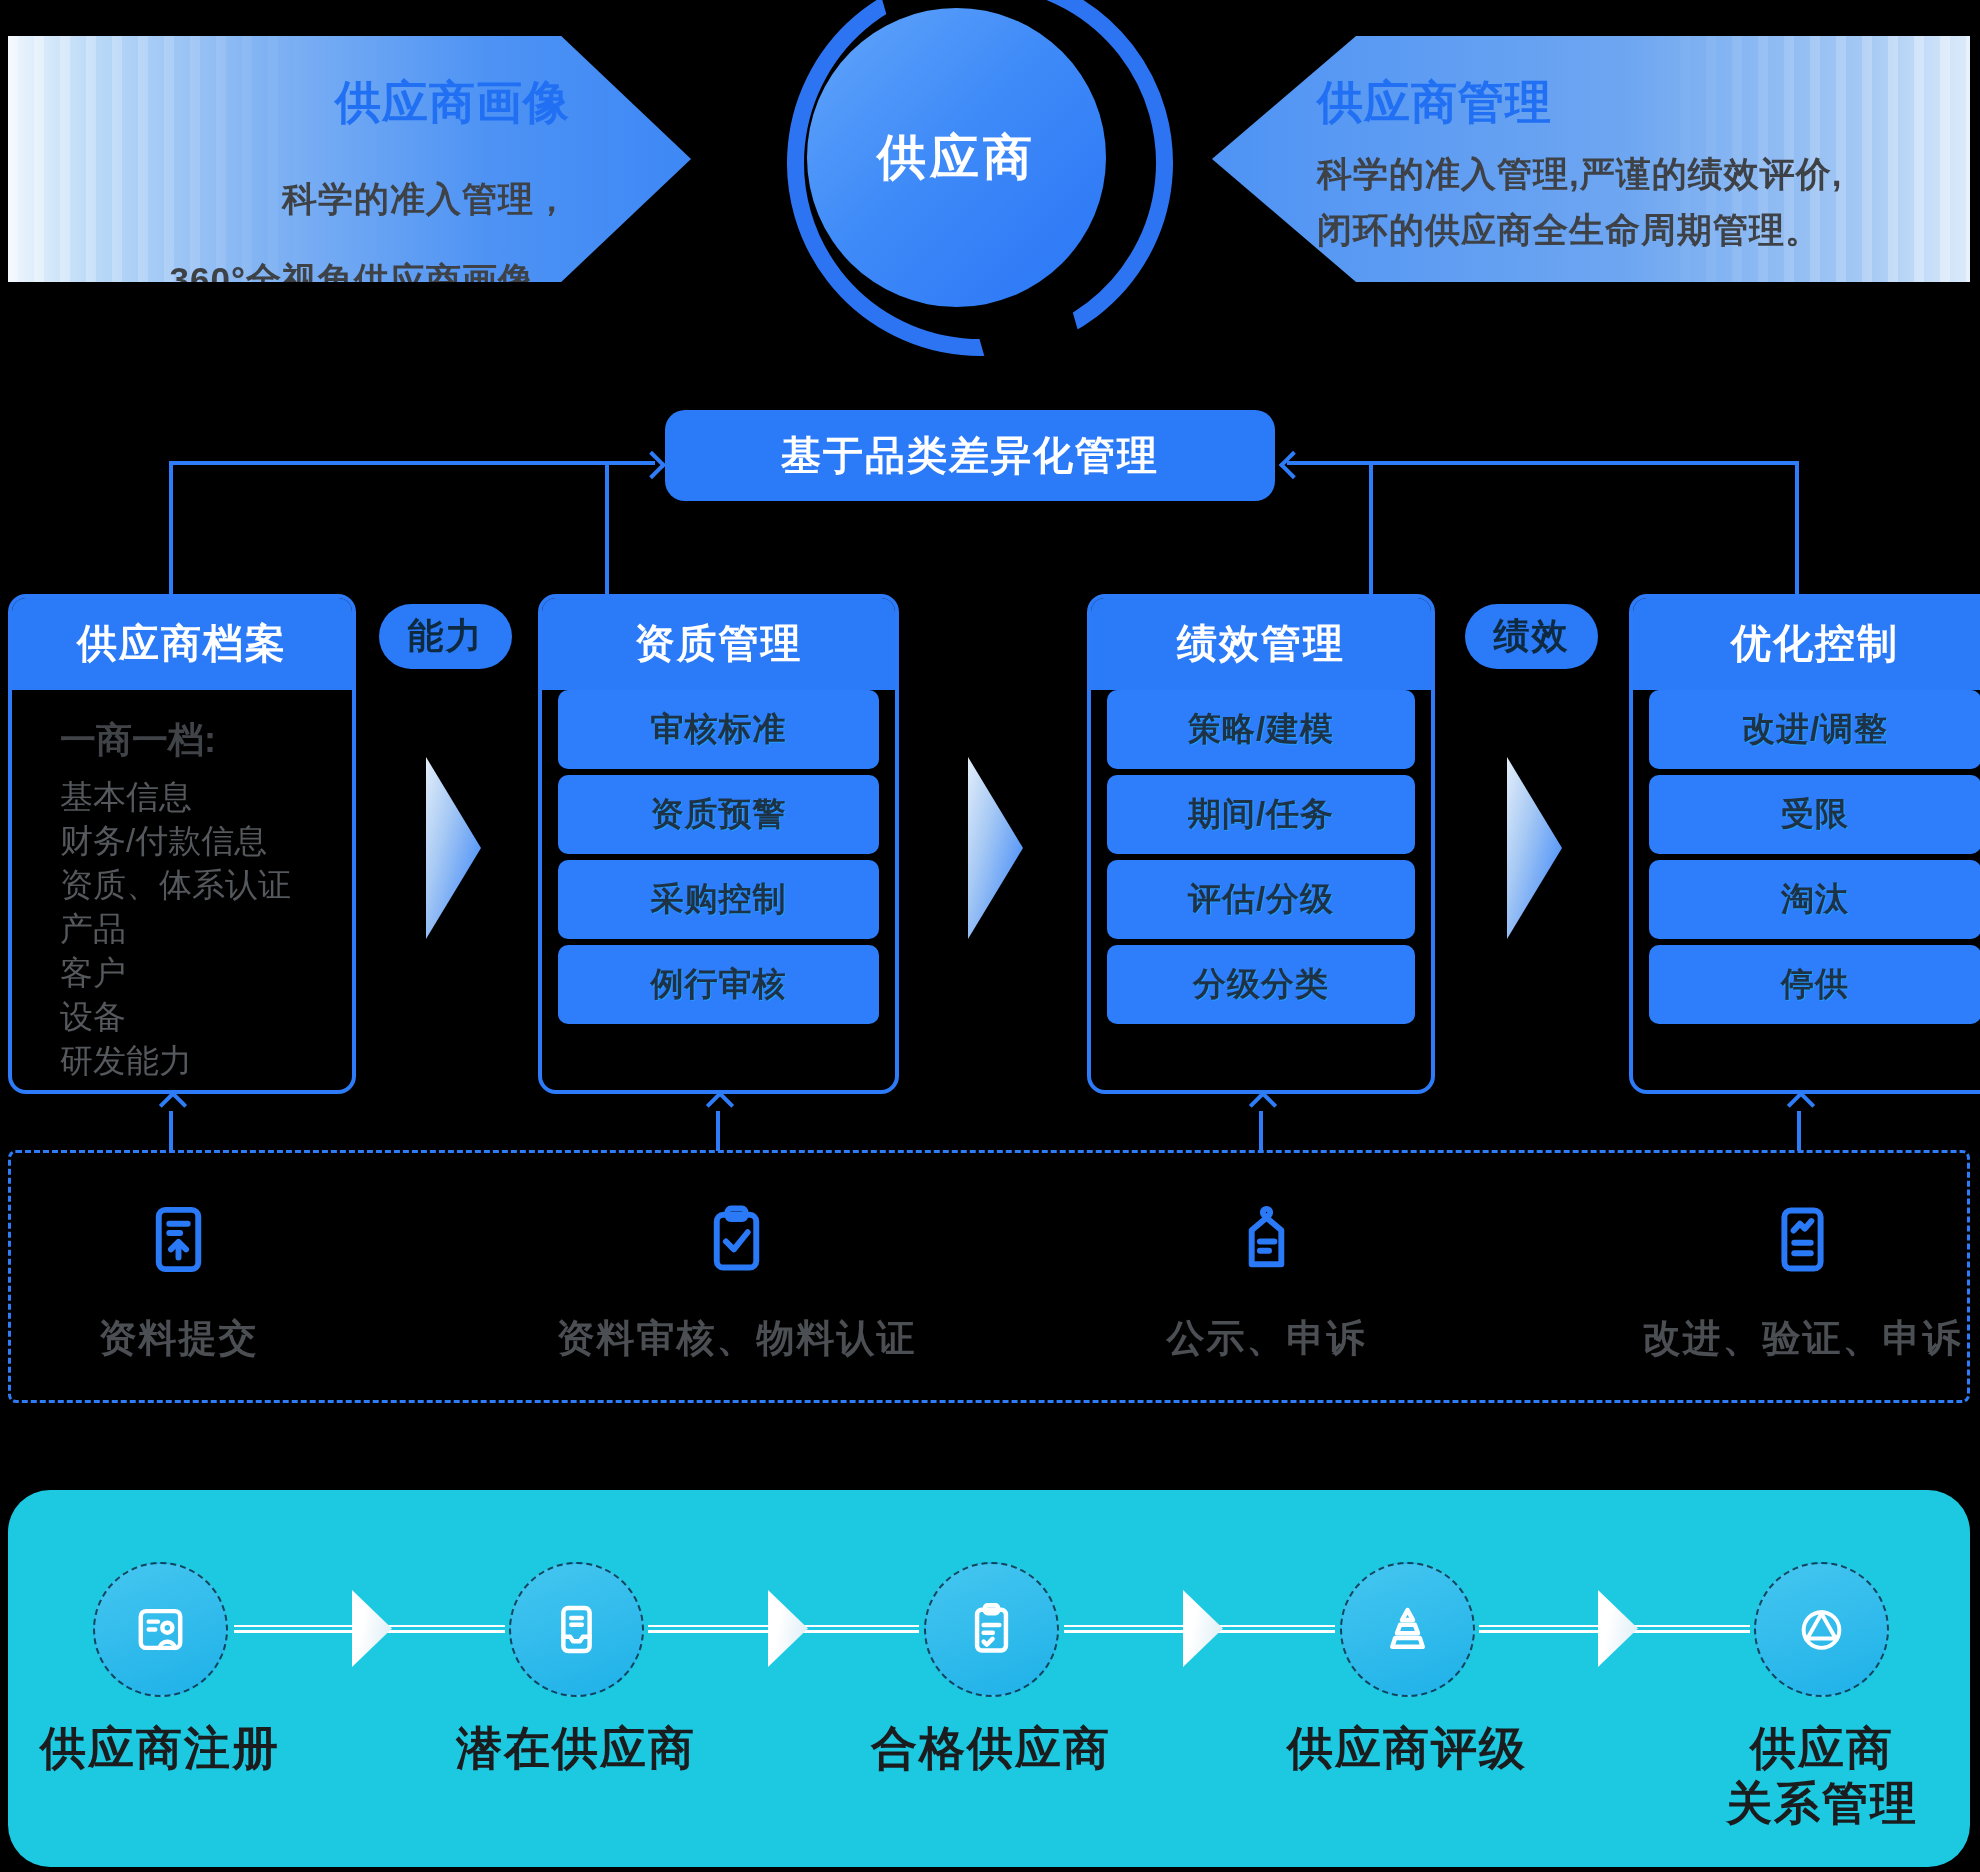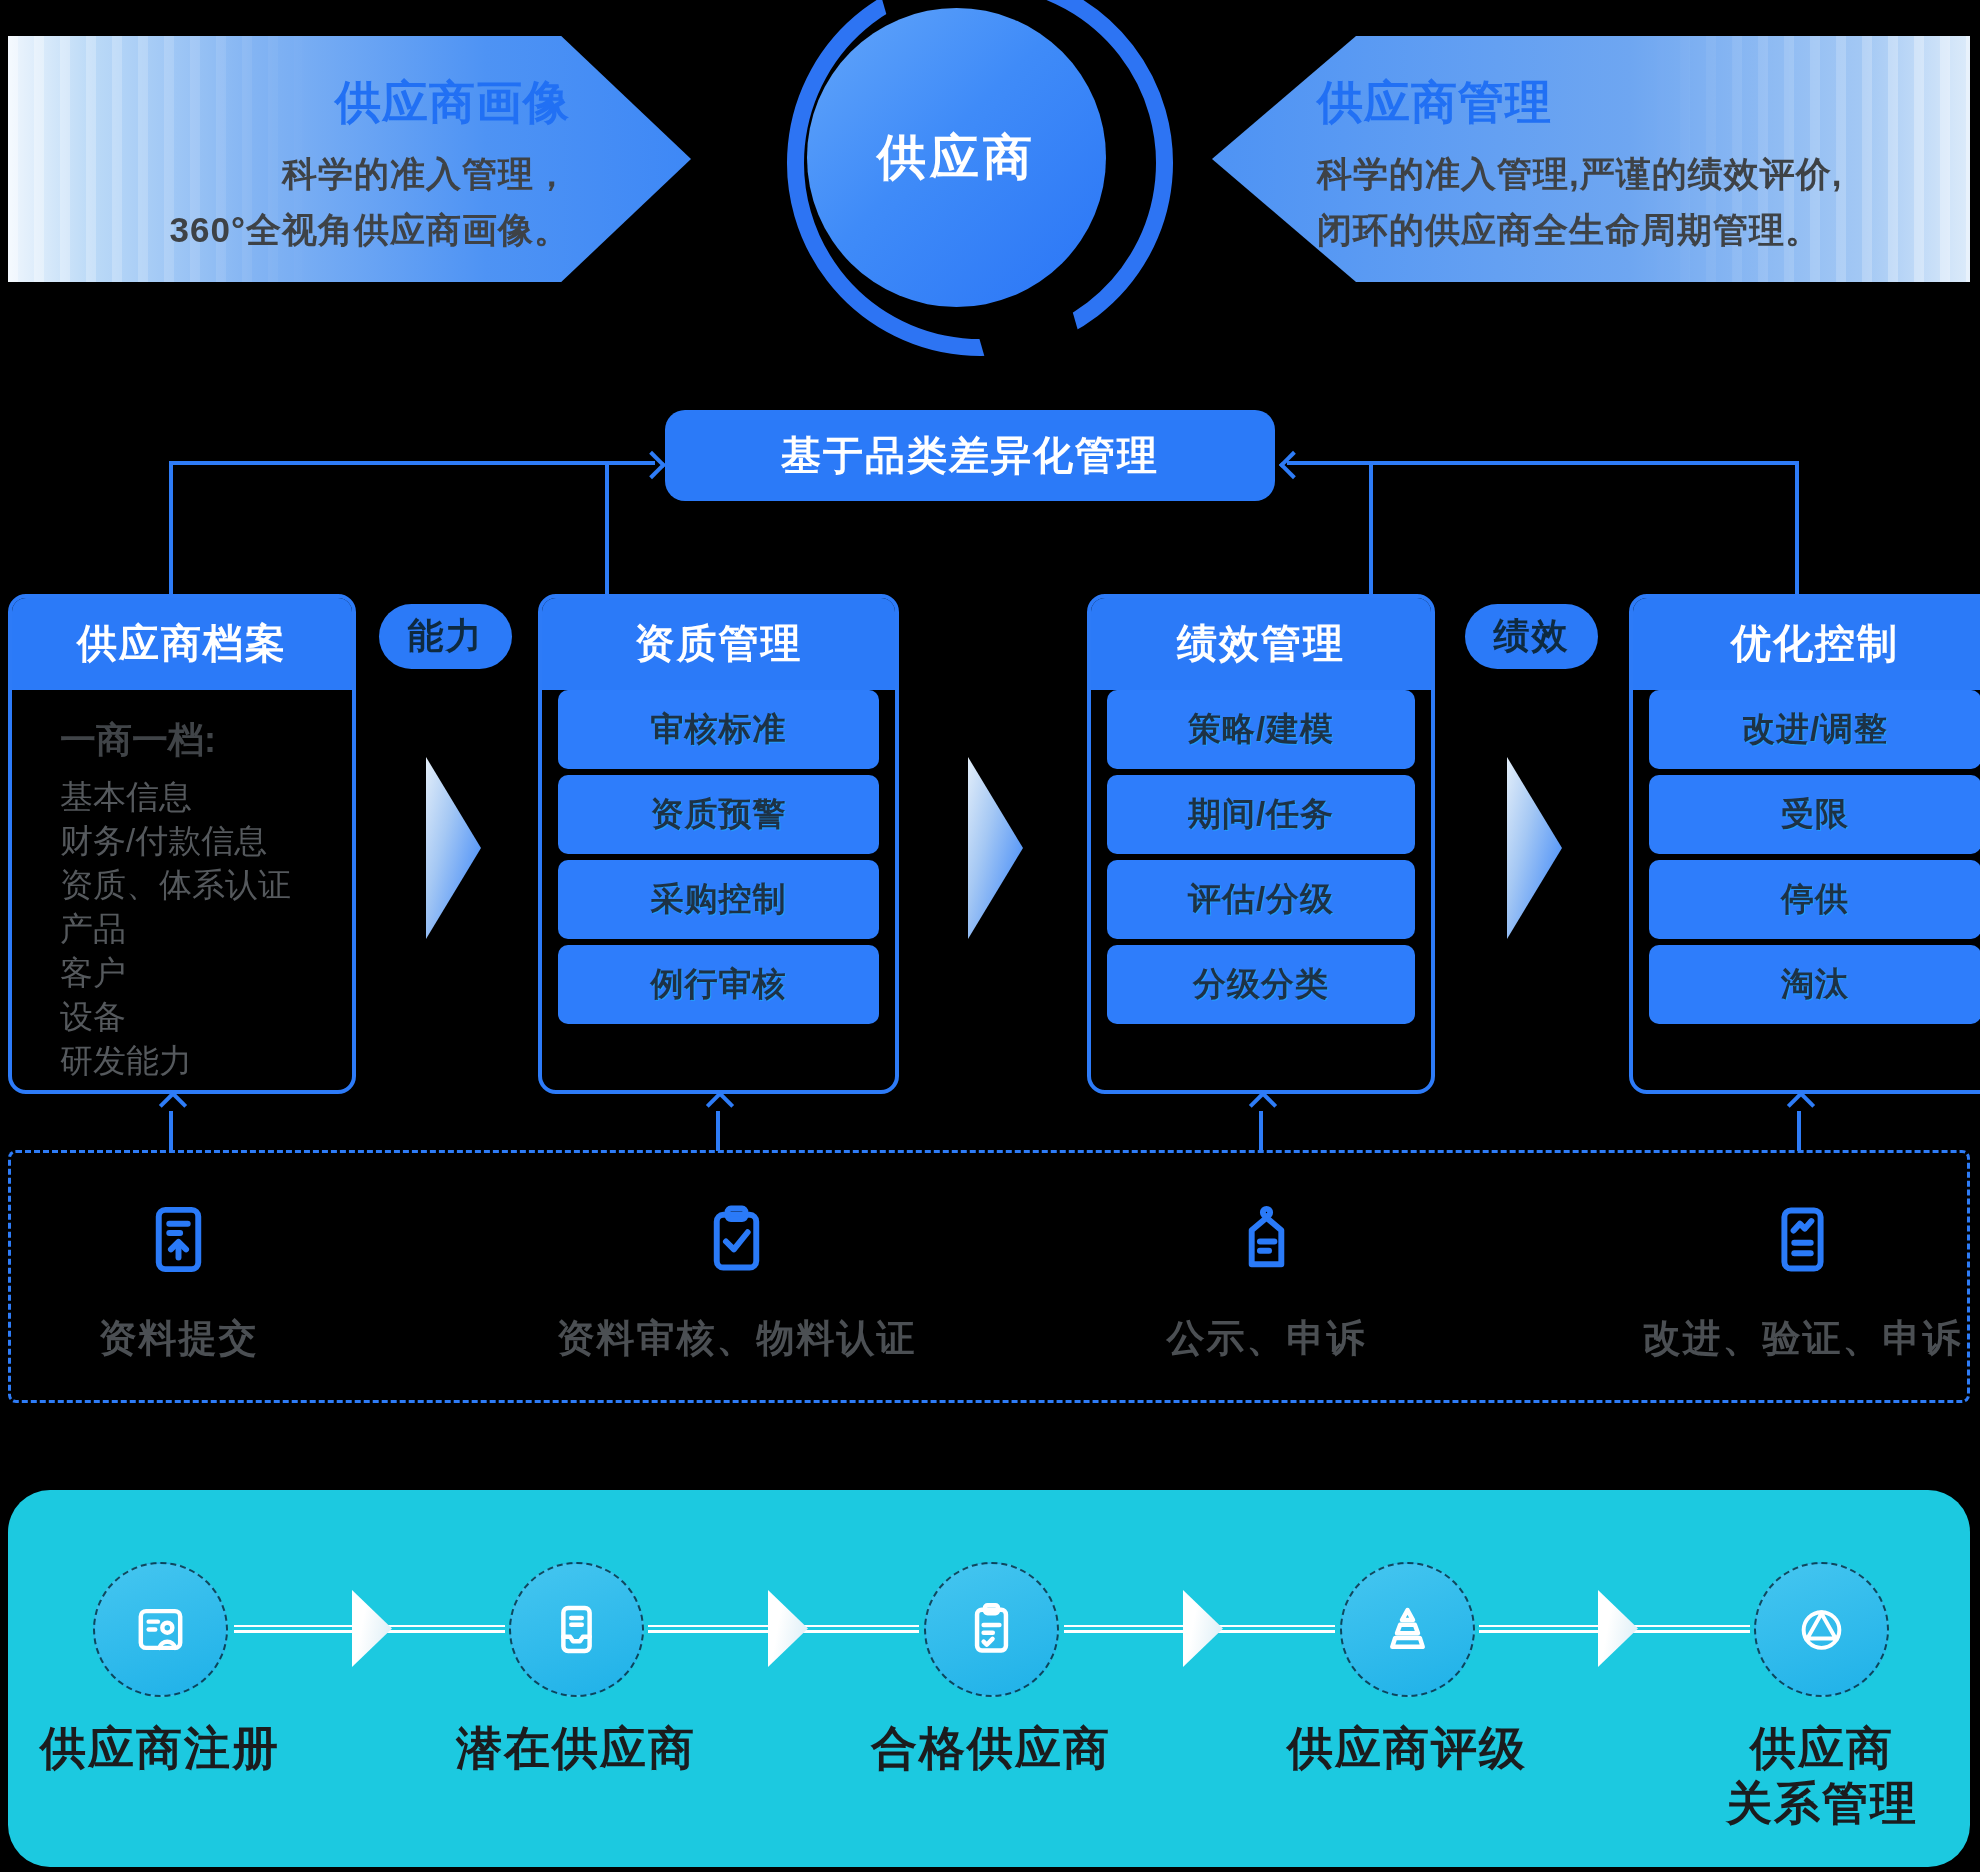--- a/index.html
+++ b/index.html
@@ -16,21 +16,21 @@
     -webkit-mask-image:linear-gradient(90deg,#000 0%,rgba(0,0,0,.55) 16%,transparent 45%);
     mask-image:linear-gradient(90deg,#000 0%,rgba(0,0,0,.55) 16%,transparent 45%);}
   .banner-right{left:1212px;width:758px;
     clip-path:polygon(19% 0,100% 0,100% 100%,19% 100%,0 50%);
     background:linear-gradient(270deg,#dcebfa 0%,#a3c8f4 14%,#6ea6f1 45%,#4e93f4 100%);}
   .banner-right::before{content:"";position:absolute;inset:0;
     background:repeating-linear-gradient(90deg,rgba(255,255,255,.38) 0 10px,rgba(255,255,255,0) 10px 26px);
     -webkit-mask-image:linear-gradient(270deg,#000 0%,rgba(0,0,0,.55) 14%,transparent 42%);
     mask-image:linear-gradient(270deg,#000 0%,rgba(0,0,0,.55) 14%,transparent 42%);}
   .banner-inner{position:relative;display:flex;flex-direction:column;padding-top:36px;}
-  .banner-left .banner-inner{align-items:flex-end;padding-right:121px;}
+  .banner-left .banner-inner{align-items:flex-end;padding-right:121px;gap:25px;}
   .banner-right .banner-inner{align-items:flex-start;padding-left:105px;}
   .b-title{font-size:46px;font-weight:bold;color:#2170f4;margin-bottom:12px;letter-spacing:1px;}
   .b-line{font-size:35px;font-weight:600;color:#3e4246;line-height:56px;letter-spacing:1px;}
 
   
   .ring{position:absolute;left:787px;top:-30px;width:386px;height:386px;box-sizing:border-box;
     border:17px solid #2d74f3;border-radius:50%;transform:rotate(-16deg);}
   .ring .gap{position:absolute;left:50%;width:97px;height:46px;margin-left:-49px;background:#000;}
   .ring .gap-t{top:-20px;} .ring .gap-b{bottom:-20px;}
   .center-circle{position:absolute;left:807px;top:8px;width:299px;height:299px;border-radius:50%;
@@ -162,22 +162,22 @@
     <div class="itm">策略/建模</div>
     <div class="itm">期间/任务</div>
     <div class="itm">评估/分级</div>
     <div class="itm">分级分类</div>
   </div>
 
   <div class="col" style="left:1629px;width:372px;">
     <div class="col-h">优化控制</div>
     <div class="itm">改进/调整</div>
     <div class="itm">受限</div>
+    <div class="itm">淘汰</div>
     <div class="itm">停供</div>
-    <div class="itm">淘汰</div>
   </div>
 
   <div class="pill" style="left:379px;">能力</div>
   <div class="pill" style="left:1465px;">绩效</div>
 
   <div class="tri" style="left:426px;"></div>
   <div class="tri" style="left:968px;"></div>
   <div class="tri" style="left:1507px;"></div>
 
   <div class="line" style="left:169px;top:1111px;width:4px;height:40px;"></div>

